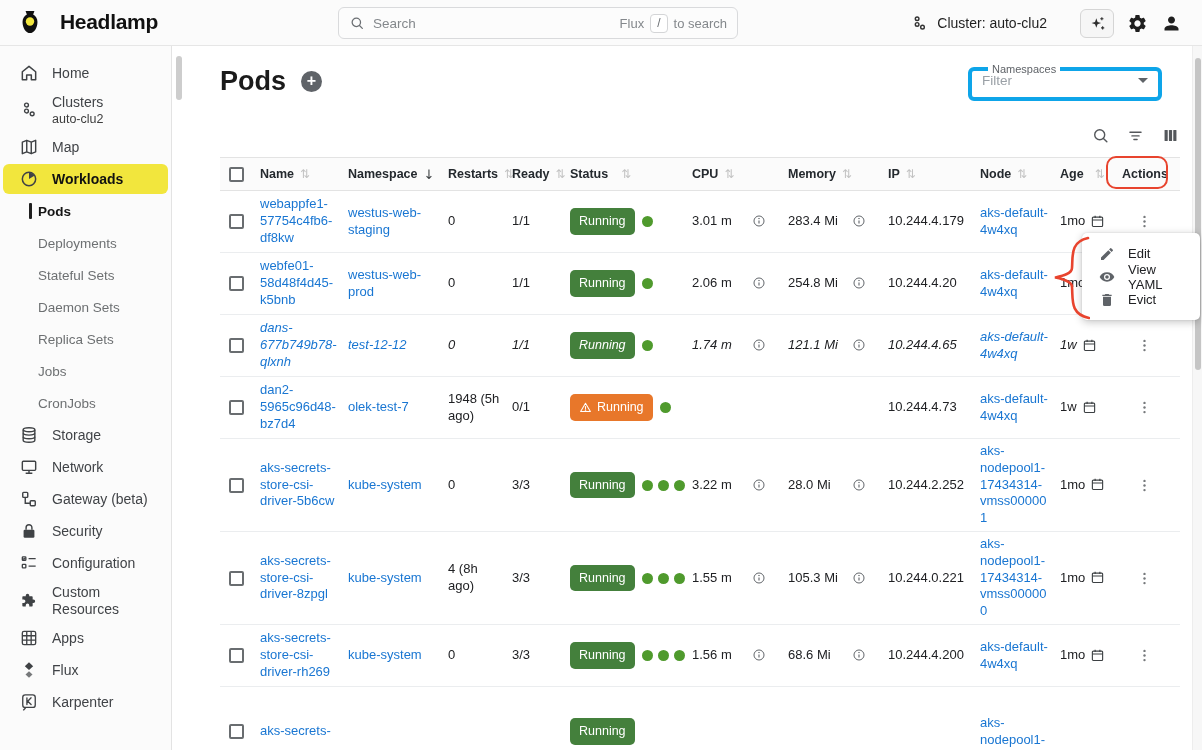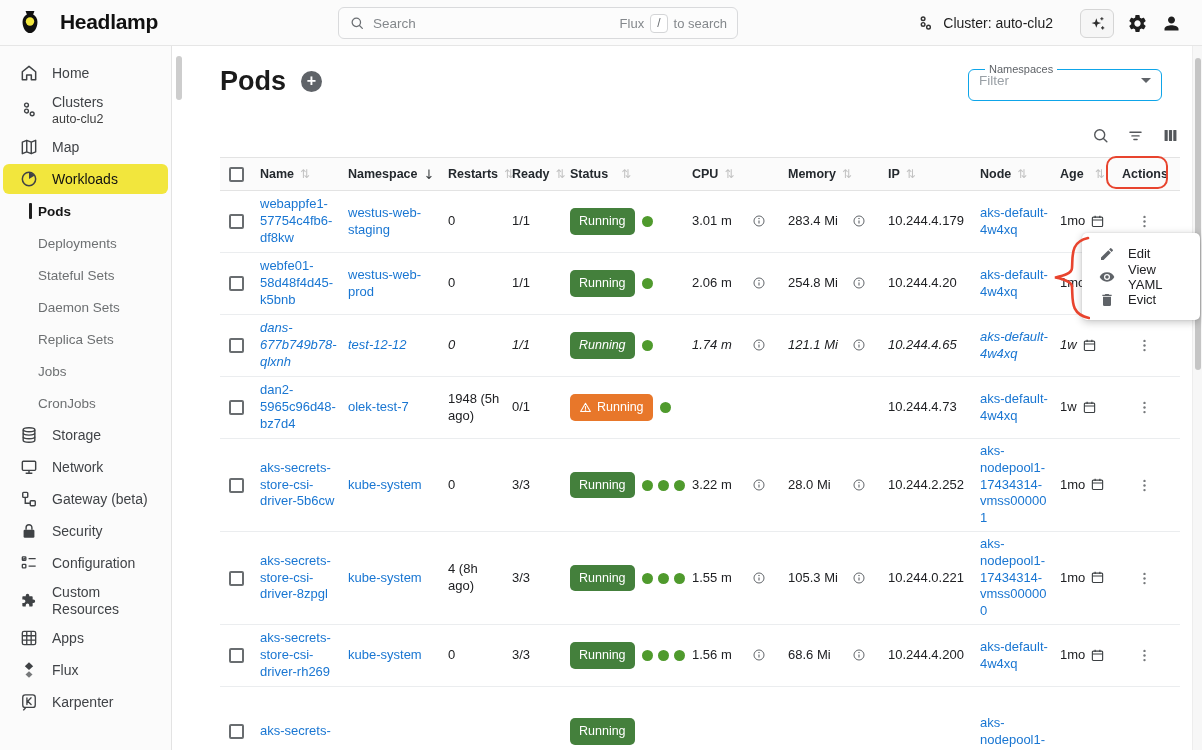--- a/index.html
+++ b/index.html
@@ -14,47 +14,47 @@
   .topbar{position:absolute;left:0;top:0;width:1202px;height:46px;background:#fbfbfb;border-bottom:1px solid #e6e6e6;z-index:30}
   .brand{position:absolute;left:16px;top:8px;display:flex;align-items:center;gap:16px}
   .brand-logo{width:28px;height:28px}
   .brand-name{font-size:21px;font-weight:800;letter-spacing:-.3px;color:#111}
   .searchbox{position:absolute;left:338px;top:7px;width:400px;height:32px;border:1px solid #d9dadc;border-radius:6px;background:#fcfcfc;display:flex;align-items:center;padding:0 10px;gap:8px}
   .searchbox .mag{width:16px;height:16px;color:#6b6f73;flex:none}
   .search-ph{font-size:13.5px;color:#84888c;flex:1}
   .hint{display:flex;align-items:center;gap:6px;color:#84888c;font-size:13px}
   .keycap{border:1px solid #d4d5d7;border-radius:4px;background:#fff;padding:0 6px;font-size:12px;color:#6b6f73;line-height:17px}
   .topbar-right{position:absolute;right:20px;top:0;height:46px;display:flex;align-items:center;gap:13px}
-  .cluster-chip{display:flex;align-items:center;gap:8px;margin-right:14px}
+  .cluster-chip{display:flex;align-items:center;gap:8px;margin-right:20px}
   .cluster-chip .cic{width:19px;height:19px;color:#333}
   .cluster-label{font-size:14px;color:#1f1f1f}
   .ai-btn{width:34px;height:29px;border:1px solid #d5d5d5;border-radius:6px;background:#f6f6f6;display:flex;align-items:center;justify-content:center}
   .ai-btn svg{width:19px;height:19px;color:#2f2f2f}
   .tb-ic{width:21px;height:21px;color:#1f1f1f}
 
   
   .sidebar{position:absolute;left:0;top:46px;width:172px;height:704px;background:#fbfbfb;border-right:1px solid #e3e3e3;padding-top:12px;z-index:20}
   .side-item{display:flex;align-items:center;gap:13px;min-height:30px;padding:4px 8px 4px 19px;margin:0 0 2px 0;font-size:14px;color:#404347;cursor:pointer}
   .side-icon{width:20px;height:20px;flex:none;color:#3f4245;display:flex}
   .side-icon svg{width:20px;height:20px}
   .side-texts{display:flex;flex-direction:column;line-height:1.15}
   .side-sub{font-size:12.5px;color:#3c3c3c;margin-top:2px}
-  .side-item.active{background:var(--accent);border-radius:6px;margin:0 3px 2px 3px;padding-left:16px;font-weight:400;color:#111}
+  .side-item.active{background:var(--accent);border-radius:6px;margin:0 3px 2px 3px;padding-left:16px;font-weight:700;color:#111}
   .side-item.child{padding-left:38px;font-size:13.5px;color:#6d7072}
   .side-item.child.selected{color:#141414;font-weight:700;position:relative}
   .side-item.child.selected::before{content:"";position:absolute;left:29px;top:7px;width:3px;height:16px;background:#202020;border-radius:1px}
   .side-thumb{position:absolute;left:176px;top:56px;width:6px;height:44px;border-radius:3px;background:#cdcdcd;z-index:25}
 
   
   .main{position:absolute;left:172px;top:46px;width:1020px;height:704px;background:#fff;overflow:hidden}
   .page-title-row{position:absolute;left:48px;top:20px;display:flex;align-items:center;gap:15px}
   .page-title{font-size:27px;font-weight:700;color:#1b1b1b}
   .add-btn{width:21px;height:21px;border-radius:50%;background:#5f6368;color:#fff;font-size:16px;font-weight:700;display:flex;align-items:center;justify-content:center;line-height:1;padding-bottom:1px}
   .ns-filter{position:absolute;left:796px;top:17px;width:194px}
-  .ns-filter fieldset{border:1px solid #0ea5e9;border-radius:6px;height:38px;padding:0 10px}
+  .ns-filter fieldset{border:4px solid #0ea5e9;border-radius:6px;height:38px;padding:0 10px}
   .ns-filter legend{font-size:11px;color:#5f6368;padding:0 4px;margin-left:6px}
   .ns-inner{display:flex;align-items:center;justify-content:space-between;margin-top:-2px}
   .ns-ph{font-size:13.5px;color:#9aa0a6}
   .caret{width:0;height:0;border-left:5px solid transparent;border-right:5px solid transparent;border-top:5px solid #5f6368}
   .table-toolbar{position:absolute;left:48px;top:80px;width:960px;display:flex;justify-content:flex-end;gap:16px}
   .table-toolbar .ic{width:19px;height:19px;color:#54575b}
 
   
   .table{position:absolute;left:48px;top:111px;width:960px}
   .thead{display:flex;align-items:center;height:34px;background:#fbfbfb;border-top:1px solid #e3e3e3;border-bottom:1px solid #e3e3e3;font-size:12.5px;font-weight:700;color:#24292e}

